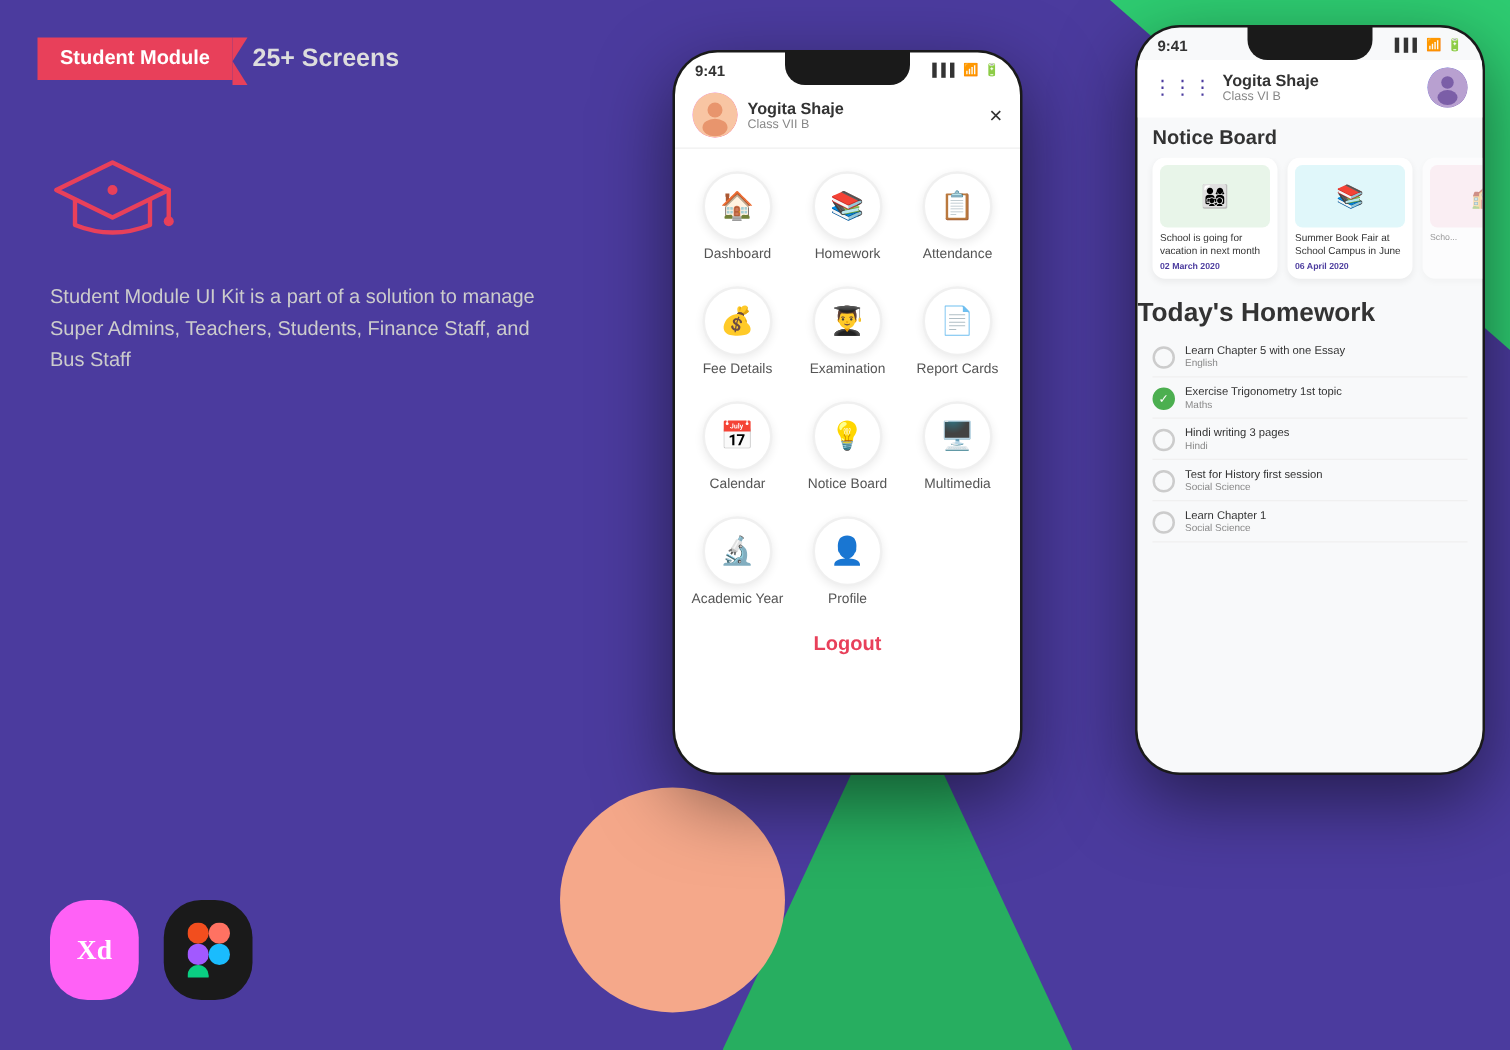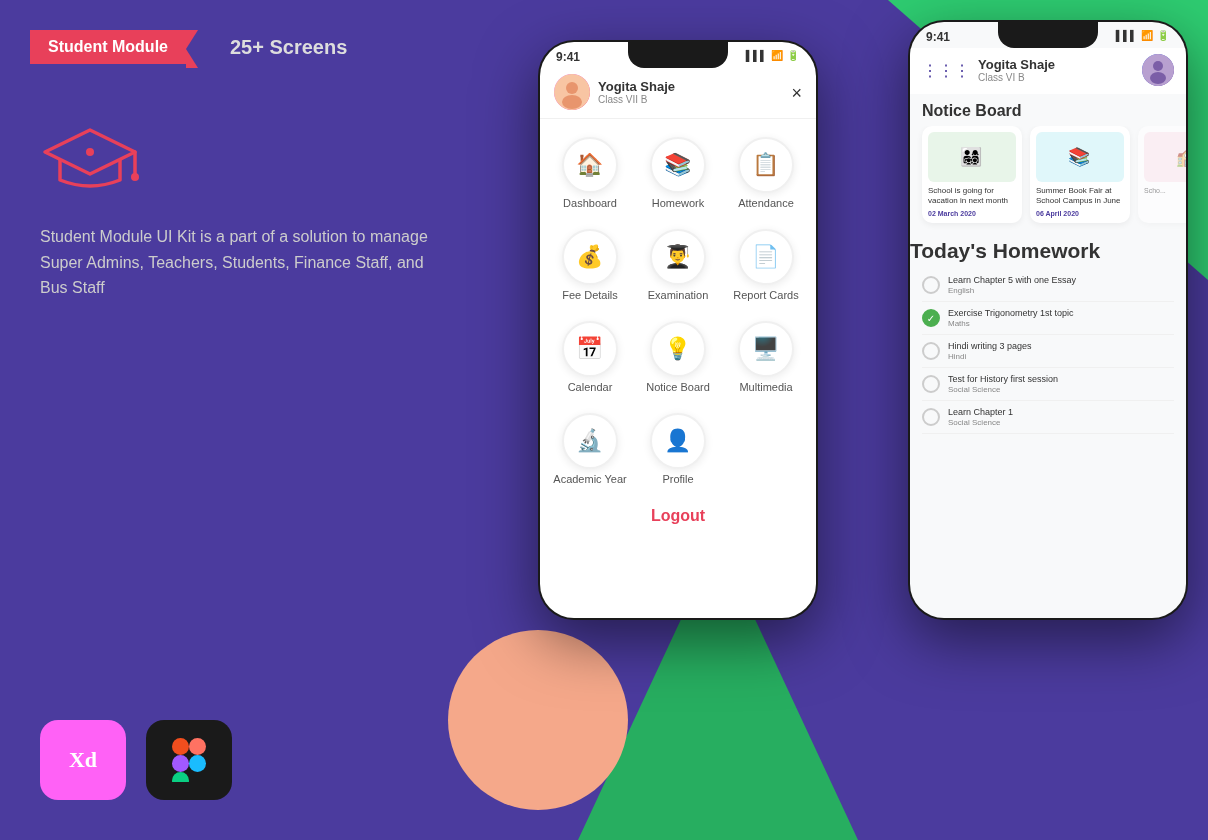--- a/index.html
+++ b/index.html
@@ -44,21 +44,21 @@
       z-index: 0;
     }
 
     
     .header-label {
       position: absolute;
       top: 30px;
       left: 30px;
       display: flex;
       align-items: center;
-      gap: 44px;
+      gap: 16px;
       z-index: 10;
     }
     .student-module-badge {
       background: #E8405A;
       color: white;
       padding: 8px 18px;
       font-size: 16px;
       font-weight: bold;
       position: relative;
     }
@@ -113,23 +113,23 @@
     
     .tool-badges {
       position: absolute;
       bottom: 40px;
       left: 40px;
       display: flex;
       gap: 20px;
       z-index: 10;
     }
     .tool-badge {
-      width: 86px;
+      width: 71px;
       height: 80px;
-      border-radius: 18px;
+      border-radius: 30px;
       display: flex;
       align-items: center;
       justify-content: center;
       font-size: 28px;
       font-weight: bold;
       color: white;
     }
     .badge-xd { background: #FF61F6; }
     .badge-figma { background: #1a1a1a; }
 
@@ -351,21 +351,21 @@
     .homework-title {
       padding: 6px 0 6px;
       font-size: 21px;
       font-weight: bold;
       color: #333;
     }
 
     .homework-list { padding: 0 12px; }
     .hw-item {
       display: flex;
-      align-items: center;
+      align-items: flex-end;
       gap: 8px;
       padding: 6px 0;
       border-bottom: 1px solid #f0f0f0;
     }
     .hw-check {
       width: 18px;
       height: 18px;
       border-radius: 50%;
       border: 2px solid #ccc;
       flex-shrink: 0;

